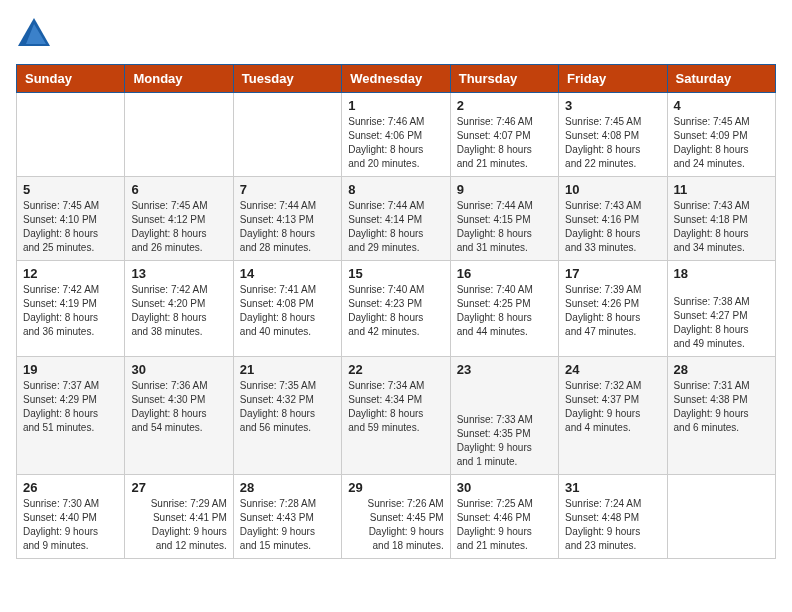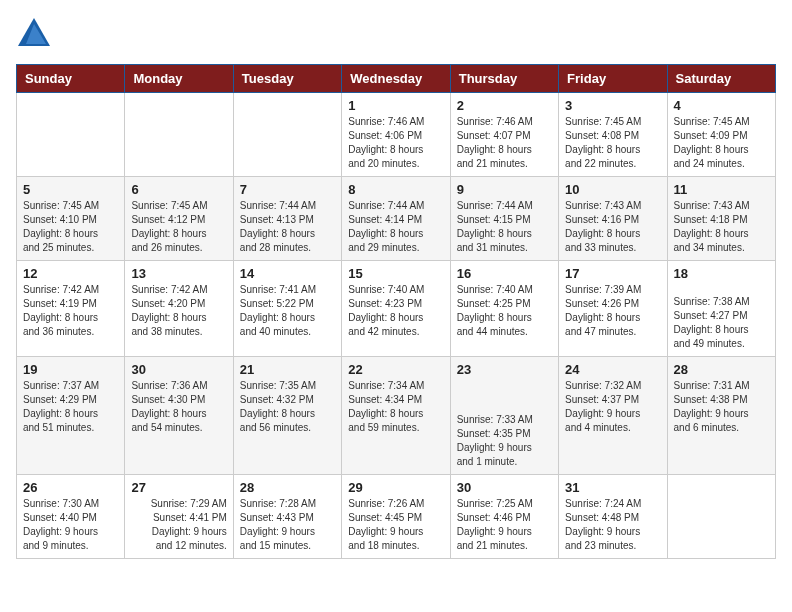--- a/index.html
+++ b/index.html
@@ -54,21 +54,21 @@
     .location {
       font-size: 14px;
       color: #555;
     }
     .calendar {
       width: 100%;
       border-collapse: collapse;
       border: 1px solid #ccc;
     }
     .calendar th {
-      background-color: #7f1d1d;
+      background-color: #c2410c;
       color: #fff;
       text-align: left;
       padding: 6px 8px;
       font-size: 13px;
       border: 1px solid #1e5a9a;
     }
     .calendar td {
       vertical-align: top;
       border: 1px solid #ccc;
       padding: 5px 6px;
@@ -227,21 +227,21 @@
           <td>
             <span class="day-number">13</span>
             <div class="day-info" style="white-space: pre-line;">Sunrise: 7:42 AM
 Sunset: 4:20 PM
 Daylight: 8 hours
 and 38 minutes.</div>
           </td>
           <td>
             <span class="day-number">14</span>
             <div class="day-info" style="white-space: pre-line;">Sunrise: 7:41 AM
-Sunset: 5:22 PM
+Sunset: 4:08 PM
 Daylight: 8 hours
 and 40 minutes.</div>
           </td>
           <td>
             <span class="day-number">15</span>
             <div class="day-info" style="white-space: pre-line;">Sunrise: 7:40 AM
 Sunset: 4:23 PM
 Daylight: 8 hours
 and 42 minutes.</div>
           </td>
@@ -335,21 +335,21 @@
           </td>
           <td>
             <span class="day-number">28</span>
             <div class="day-info" style="white-space: pre-line;">Sunrise: 7:28 AM
 Sunset: 4:43 PM
 Daylight: 9 hours
 and 15 minutes.</div>
           </td>
           <td>
             <span class="day-number">29</span>
-            <div class="day-info" style="white-space: pre-line;">Sunrise: 7:26 AM
+            <div class="day-info" style="white-space: pre-line; text-align: right;">Sunrise: 7:26 AM
 Sunset: 4:45 PM
 Daylight: 9 hours
 and 18 minutes.</div>
           </td>
           <td>
             <span class="day-number">30</span>
             <div class="day-info" style="white-space: pre-line;">Sunrise: 7:25 AM
 Sunset: 4:46 PM
 Daylight: 9 hours
 and 21 minutes.</div>

